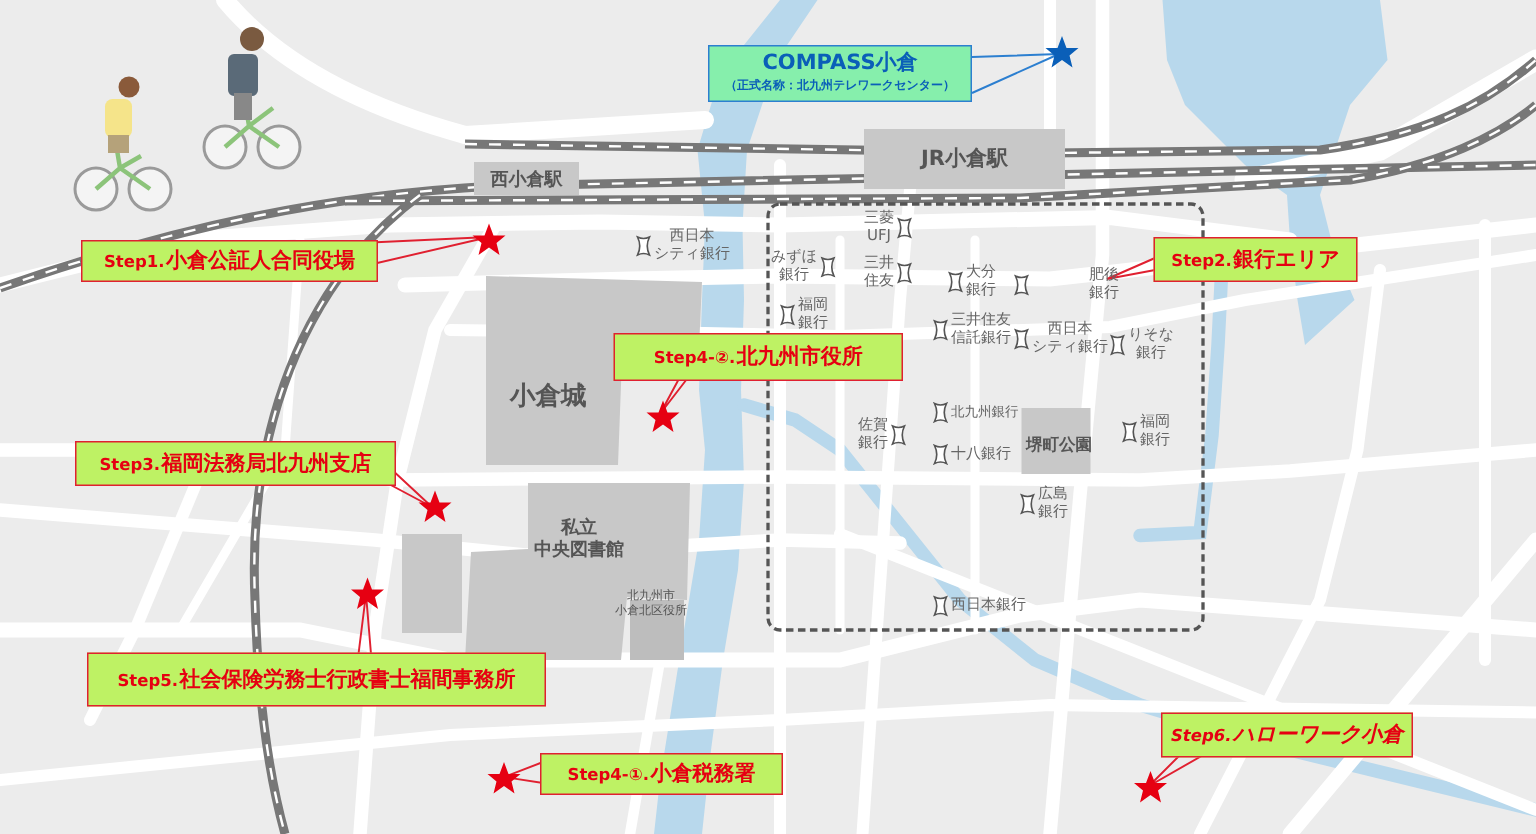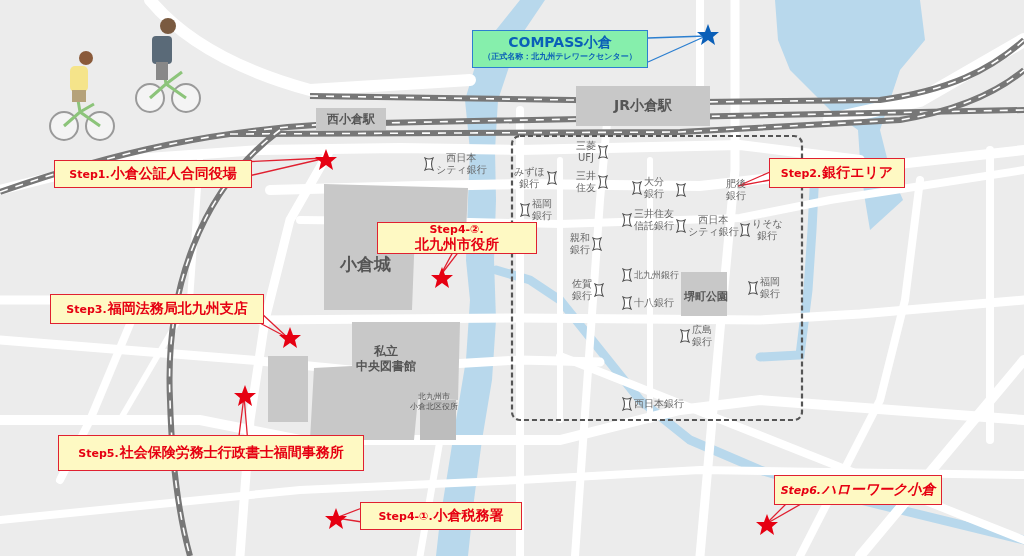--- a/index.html
+++ b/index.html
@@ -1,18 +1,18 @@
 <!DOCTYPE html>
 <html><head>
 <meta charset="utf-8">
 <style>
   html, body { margin:0; padding:0; }
   body { width:1024px; height:556px; overflow:hidden; background:#ececec; font-family:"DejaVu Sans", sans-serif; position:relative; }
   #map { position:absolute; left:0; top:0; width:1024px; height:556px; }
-  .callout { position:absolute; background:#fef9c3; border:1.5px solid #e02030; color:#e60012; font-weight:bold; white-space:nowrap; display:flex; align-items:center; justify-content:center; box-sizing:border-box; }
+  .callout { position:absolute; background:#bef264; border:1.5px solid #e02030; color:#e60012; font-weight:bold; white-space:nowrap; display:flex; align-items:center; justify-content:center; box-sizing:border-box; }
   .callout .step { font-size:11px; margin-right:1px; }
   .callout .name { font-size:14px; }
   .blue-callout { position:absolute; background:#86efac; border:1.5px solid #2c7fd0; color:#0a5fb8; font-weight:bold; text-align:center; box-sizing:border-box; }
   .station { position:absolute; background:#c8c8c8; color:#555; font-weight:bold; display:flex; align-items:center; justify-content:center; }
   .bldg-label { position:absolute; color:#555; font-weight:bold; text-align:center; line-height:1.25; }
   .bank { position:absolute; color:#666; font-size:10px; line-height:1.2; display:flex; align-items:center; gap:2px; }
   .bank .txt { text-align:center; }
   .bank-icon { width:10px; height:14px; display:inline-block; }
   .star { position:absolute; }
 </style>
@@ -311,21 +311,21 @@
   <span class="name">小倉公証人合同役場</span>
 </div>
 <div class="callout" style="left:769px;top:158px;width:136px;height:30px;">
   <span class="step">Step2.</span>
   <span class="name">銀行エリア</span>
 </div>
 <div class="callout" style="left:50px;top:294px;width:214px;height:30px;text-align:center;">
   <span class="step">Step3.</span>
   <span class="name">福岡法務局北九州支店</span>
 </div>
-<div class="callout" style="left:377px;top:222px;width:160px;height:32px;flex-direction:column;">
+<div class="callout" style="left:409px;top:222px;width:193px;height:32px;">
   <span class="step">Step4-②.</span>
   <span class="name">北九州市役所</span>
 </div>
 <div class="callout" style="left:58px;top:435px;width:306px;height:36px;">
   <span class="step">Step5.</span>
   <span class="name">社会保険労務士行政書士福間事務所</span>
 </div>
 <div class="callout" style="left:360px;top:502px;width:162px;height:28px;">
   <span class="step">Step4-①.</span>
   <span class="name">小倉税務署</span>

